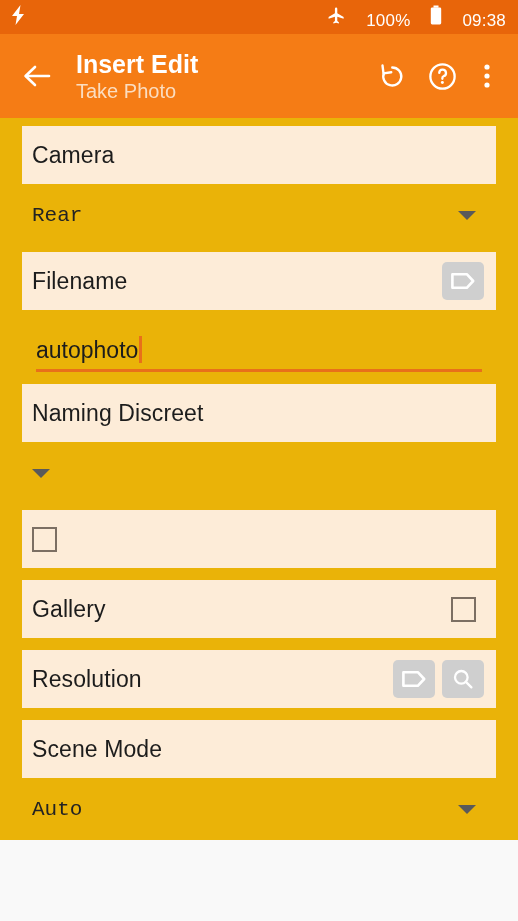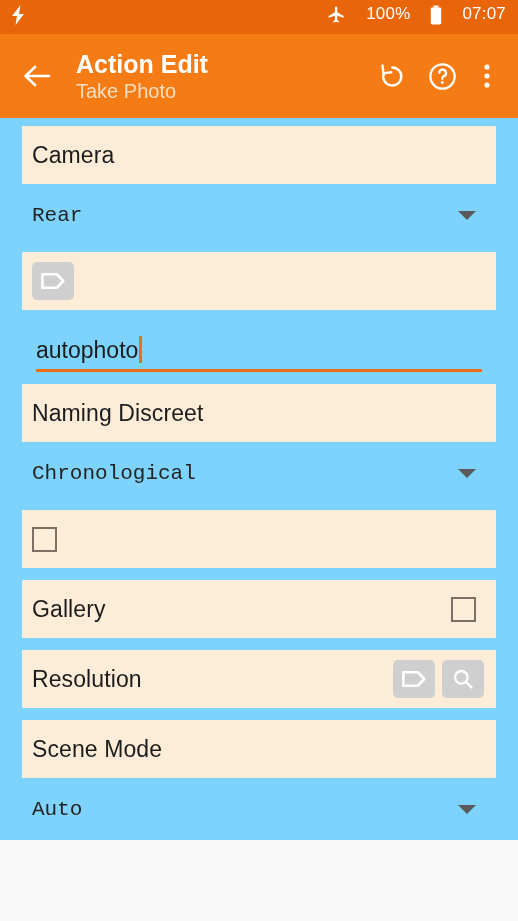--- a/index.html
+++ b/index.html
@@ -23,21 +23,21 @@
     background: #E8650A;
     display: flex;
     align-items: center;
     padding: 0 12px 0 10px;
     color: #ffffff;
   }
   .status-left { display: flex; align-items: center; }
   .status-right {
     margin-left: auto;
     display: flex;
-    align-items: flex-start;
+    align-items: flex-end;
     gap: 20px;
   }
   .status-text {
     font-size: 17px;
     font-weight: 400;
     letter-spacing: 0.2px;
     line-height: 1;
   }
   .bolt-icon { display: block; }
   .plane-icon { display: block; }
@@ -95,21 +95,21 @@
     height: 48px;
     display: flex;
     align-items: center;
     justify-content: center;
     cursor: pointer;
   }
   .tb-icon.overflow { width: 34px; }
 
   
   .form {
-    background: #7dd3fc;
+    background: #eab308;
     padding-top: 8px;
   }
 
   
   .label-bar {
     margin: 0 22px;
     background: #FDECD8;
     min-height: 58px;
     display: flex;
     align-items: center;
@@ -235,36 +235,36 @@
         <path d="M21 16v-2l-8-5V3.5a1.5 1.5 0 0 0-3 0V9l-8 5v2l8-2.5V19l-2 1.5V22l3.5-1 3.5 1v-1.5L13 19v-5.5z" fill="#ffffff"></path>
       </svg>
     </span>
     <span class="status-text">100%</span>
     <span class="battery-icon">
       <svg width="12" height="20" viewBox="0 0 12 20" aria-hidden="true">
         <rect x="3.5" y="0.5" width="5" height="2.2" fill="#ffffff"></rect>
         <rect x="0.8" y="2.4" width="10.4" height="17" rx="1.4" fill="#ffffff"></rect>
       </svg>
     </span>
-    <span class="status-text">07:07</span>
+    <span class="status-text">09:38</span>
   </div>
 </div>
 
 <div class="toolbar">
   <div class="back-btn">
     <svg width="32" height="28" viewBox="0 0 32 28" aria-hidden="true">
       <g fill="none" stroke="#ffffff" stroke-width="2.6" stroke-linecap="round" stroke-linejoin="round">
         <line x1="28" y1="14" x2="5" y2="14"></line>
         <polyline points="14,5 4.6,14 14,23"></polyline>
       </g>
     </svg>
   </div>
 
   <div class="title-block">
-    <div class="title-main">Action Edit</div>
+    <div class="title-main">Insert Edit</div>
     <div class="title-sub">Take Photo</div>
   </div>
 
   <div class="toolbar-actions">
     <div class="tb-icon">
       <svg width="30" height="30" viewBox="0 0 24 24" aria-hidden="true">
         <g fill="none" stroke="#ffffff" stroke-width="1.9" stroke-linecap="round">
           <path d="M12.2 5.2 A7.2 7.2 0 1 1 5.6 9.6"></path>
           <polyline points="4.4,3.6 5.2,9.9 11.4,9.0" stroke-linejoin="round"></polyline>
         </g>
@@ -293,20 +293,21 @@
     <span class="label-text">Camera</span>
   </div>
   <div class="value-row">
     <span class="value-text">Rear</span>
     <span class="caret"></span>
   </div>
 
   <div class="gap-xs"></div>
 
   <div class="label-bar">
+    <span class="label-text">Filename</span>
     <span class="trailing">
       <span class="icon-btn">
         <svg width="26" height="20" viewBox="0 0 26 20" aria-hidden="true">
           <path d="M2.4 3.2 H16.8 L23.2 10 L16.8 16.8 H2.4 Z" fill="none" stroke="#ffffff" stroke-width="2.6" stroke-linejoin="round"></path>
         </svg>
       </span>
     </span>
   </div>
   <div class="field-row">
     <div class="field-inner">
@@ -314,21 +315,20 @@
       <span class="field-underline focused"></span>
     </div>
   </div>
 
   <div class="gap-sm"></div>
 
   <div class="label-bar">
     <span class="label-text">Naming Discreet</span>
   </div>
   <div class="value-row">
-    <span class="value-text">Chronological</span>
     <span class="caret"></span>
   </div>
 
   <div class="gap-xs"></div>
 
   <div class="label-bar">
     <span class="trailing">
       <span class="checkbox"></span>
     </span>
   </div>

